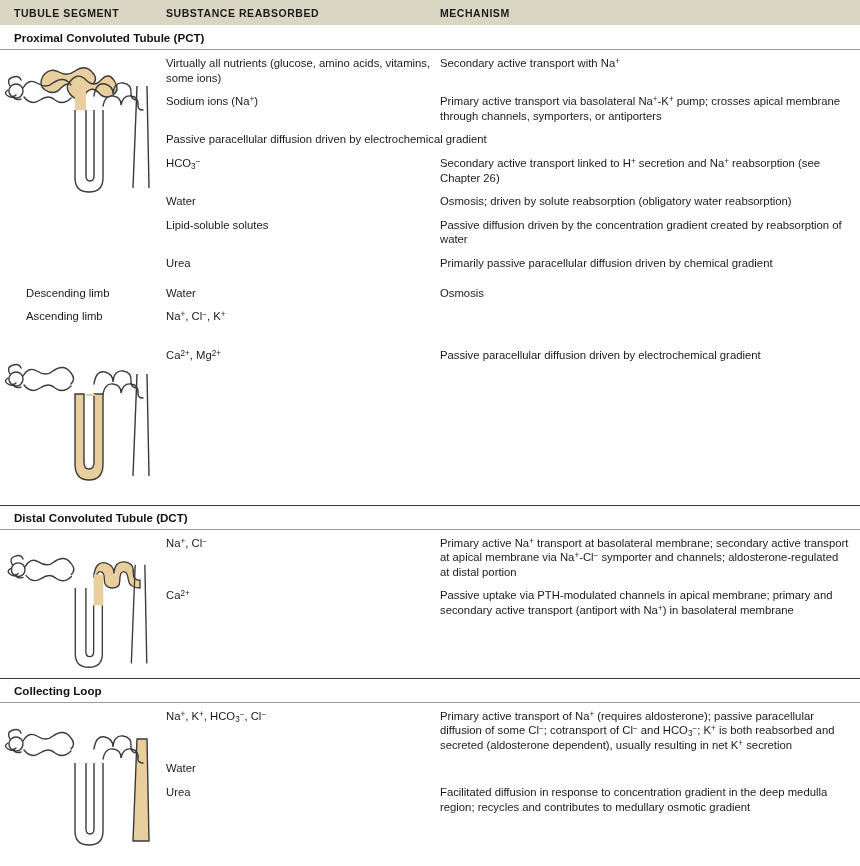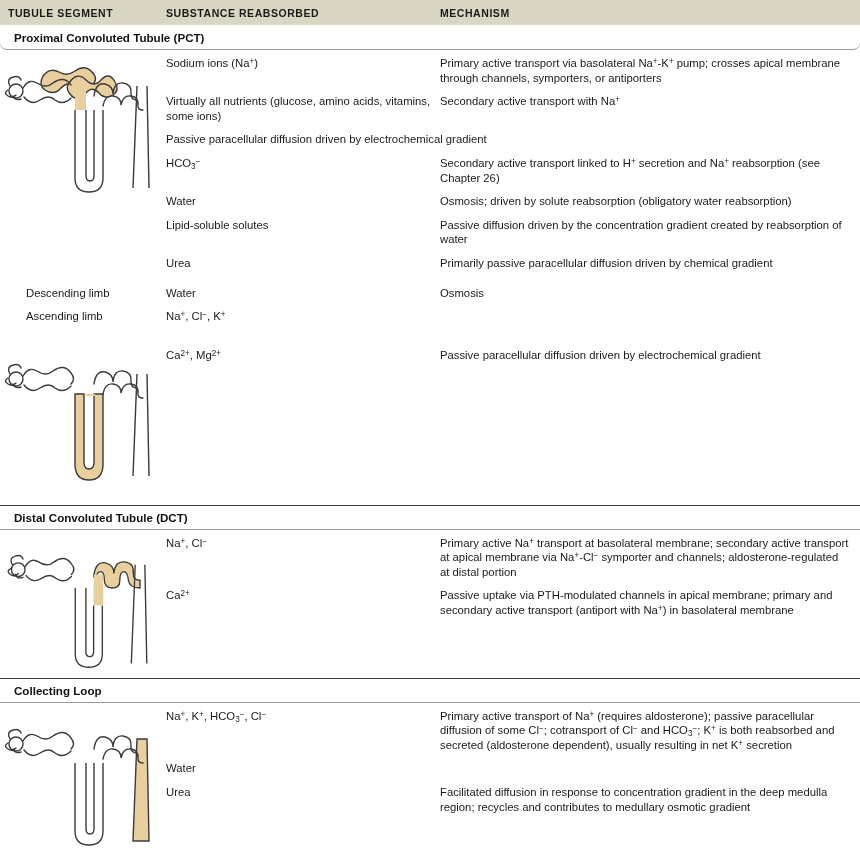--- a/index.html
+++ b/index.html
@@ -25,35 +25,35 @@
     align-items: center;
     border-bottom: 1px solid #ffffff;
   }
   .th {
     font-size: 10.5px;
     font-weight: bold;
     letter-spacing: 0.55px;
     color: #1a1a1a;
     text-transform: uppercase;
   }
-  .col-seg   { width: 166px; padding-left: 8px; flex: 0 0 166px; }
+  .col-seg   { width: 166px; padding-left: 14px; flex: 0 0 166px; }
   .col-sub   { width: 274px; flex: 0 0 274px; }
   .col-mech  { flex: 1 1 auto; }
 
   
   .section-head {
     border-top: 1.6px solid #3a3a3a;
     border-bottom: 1.1px solid #9a9a9a;
     padding: 4px 0 4px 14px;
     font-size: 11.6px;
     font-weight: bold;
     color: #111;
     line-height: 15px;
   }
-  .section-head.first { border-top: none; border-radius: 7px; }
+  .section-head.first { border-top: none; }
 
   
   .section-body {
     position: relative;
     display: flex;
     align-items: flex-start;
   }
   .diagram-cell {
     flex: 0 0 166px;
     width: 166px;
@@ -128,26 +128,26 @@
         <path d="M94 46 q2 -14 11 -12 q8 2 8 10 q1 -12 10 -11 q9 1 8 11 q0 6 6 6" fill="none" stroke="#3a3a3a" stroke-width="1.4" stroke-linecap="round"></path>
         <path d="M103 56 q2 -11 10 -10 q8 1 8 9 q2 -10 10 -9 q8 1 7 10 q0 4 5 4" fill="none" stroke="#3a3a3a" stroke-width="1.4" stroke-linecap="round"></path>
 
         <path d="M137 36 L133 138" fill="none" stroke="#3a3a3a" stroke-width="1.4"></path>
         <path d="M147 36 L149 138" fill="none" stroke="#3a3a3a" stroke-width="1.4"></path>
       </svg>
     </div>
 
     <div class="rows-cell">
       <div class="row">
+        <div class="cell-sub">Virtually all nutrients (glucose, amino acids, vitamins, some ions)</div>
+        <div class="cell-mech">Secondary active transport with Na<sup>+</sup></div>
+      </div>
+      <div class="row">
         <div class="cell-sub">Sodium ions (Na<sup>+</sup>)</div>
         <div class="cell-mech">Primary active transport via basolateral Na<sup>+</sup>-K<sup>+</sup> pump; crosses apical membrane through channels, symporters, or antiporters</div>
-      </div>
-      <div class="row">
-        <div class="cell-sub">Virtually all nutrients (glucose, amino acids, vitamins, some ions)</div>
-        <div class="cell-mech">Secondary active transport with Na<sup>+</sup></div>
       </div>
       <div class="row">
         <div class="cell-mech">Passive paracellular diffusion driven by electrochemical gradient</div>
       </div>
       <div class="row">
         <div class="cell-sub">HCO<sub>3</sub><sup>−</sup></div>
         <div class="cell-mech">Secondary active transport linked to H<sup>+</sup> secretion and Na<sup>+</sup> reabsorption (see Chapter 26)</div>
       </div>
       <div class="row">
         <div class="cell-sub">Water</div>

